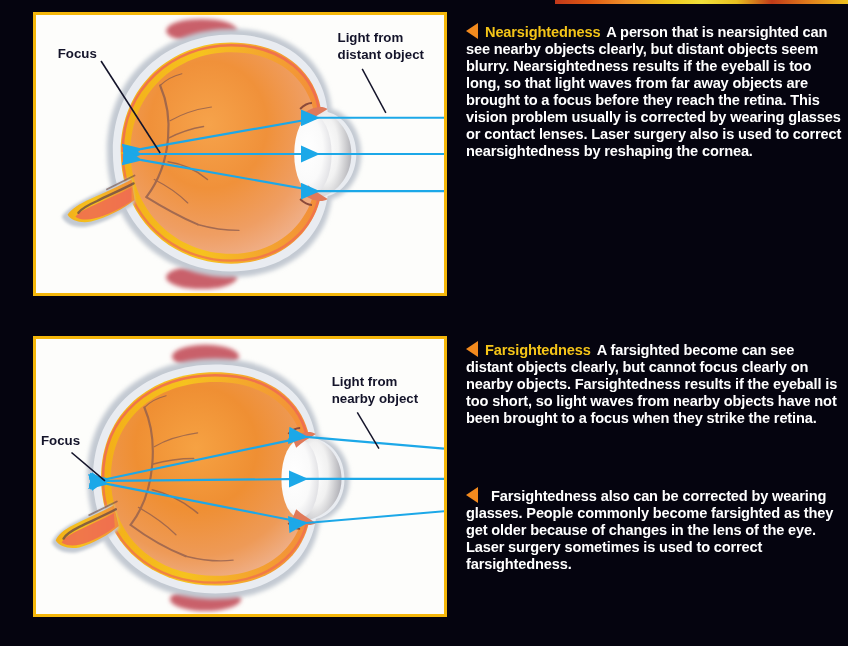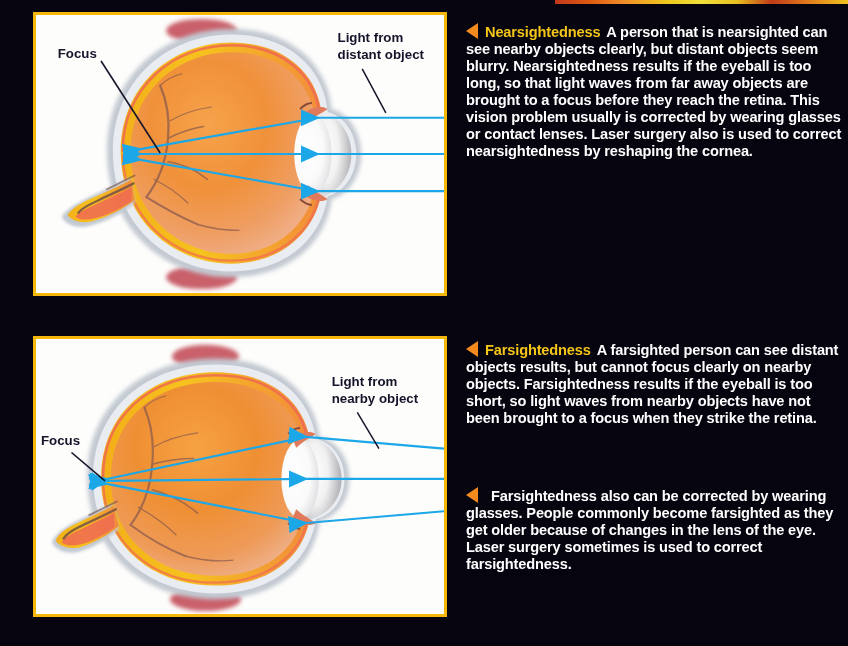--- a/index.html
+++ b/index.html
@@ -371,21 +371,21 @@
   </div>
 
   <div class="text-col" id="block-near">
     <p class="para">
       <span class="bullet"></span><span class="kw">Nearsightedness</span><span class="kw-gap"></span><span>A person that is nearsighted can see nearby objects clearly, but distant objects seem blurry. Nearsightedness results if the eyeball is too long, so that light waves from far away objects are brought to a focus before they reach the retina. This vision problem usually is corrected by wearing glasses or contact lenses. Laser surgery also is used to correct nearsightedness by reshaping the cornea.</span>
     </p>
   </div>
 
   <div class="text-col" id="block-far">
     <p class="para">
-      <span class="bullet"></span><span class="kw">Farsightedness</span><span class="kw-gap"></span><span>A farsighted person can see distant objects results, but cannot focus clearly on nearby objects. Farsightedness results if the eyeball is too short, so light waves from nearby objects have not been brought to a focus when they strike the retina.</span>
+      <span class="bullet"></span><span class="kw">Farsightedness</span><span class="kw-gap"></span><span>A farsighted become can see distant objects clearly, but cannot focus clearly on nearby objects. Farsightedness results if the eyeball is too short, so light waves from nearby objects have not been brought to a focus when they strike the retina.</span>
     </p>
   </div>
 
   <div class="text-col" id="block-far2">
     <p class="para">
       <span class="bullet"></span><span class="kw-gap"></span><span>Farsightedness also can be corrected by wearing glasses. People commonly become farsighted as they get older because of changes in the lens of the eye. Laser surgery sometimes is used to correct farsightedness.</span>
     </p>
   </div>
 
 </div>

